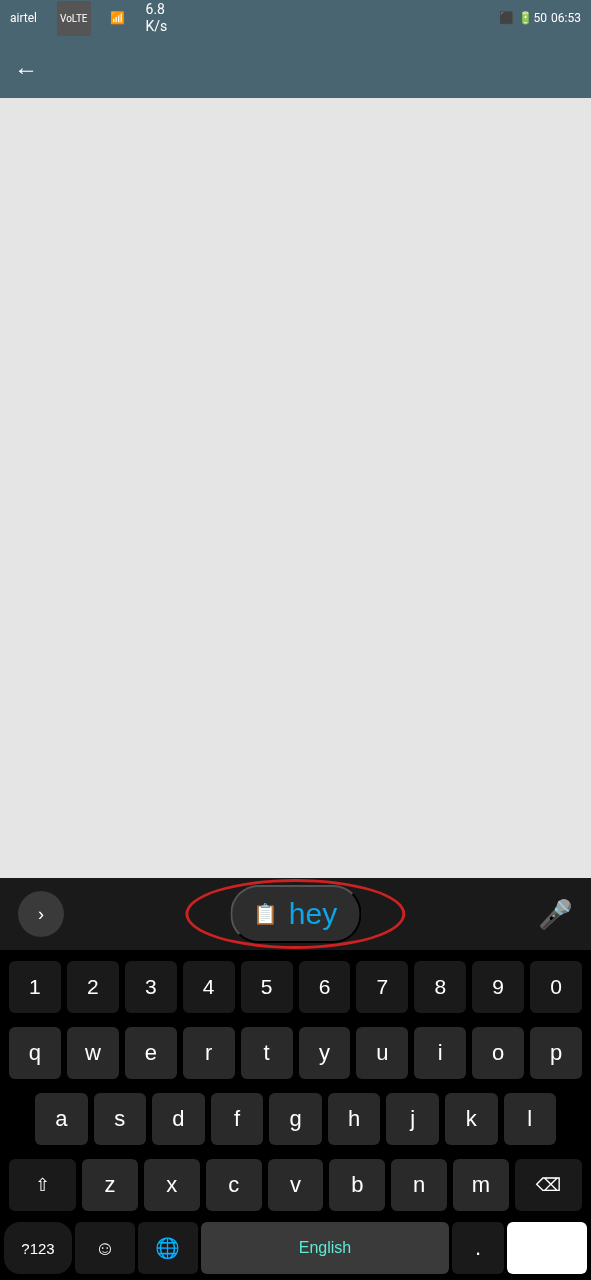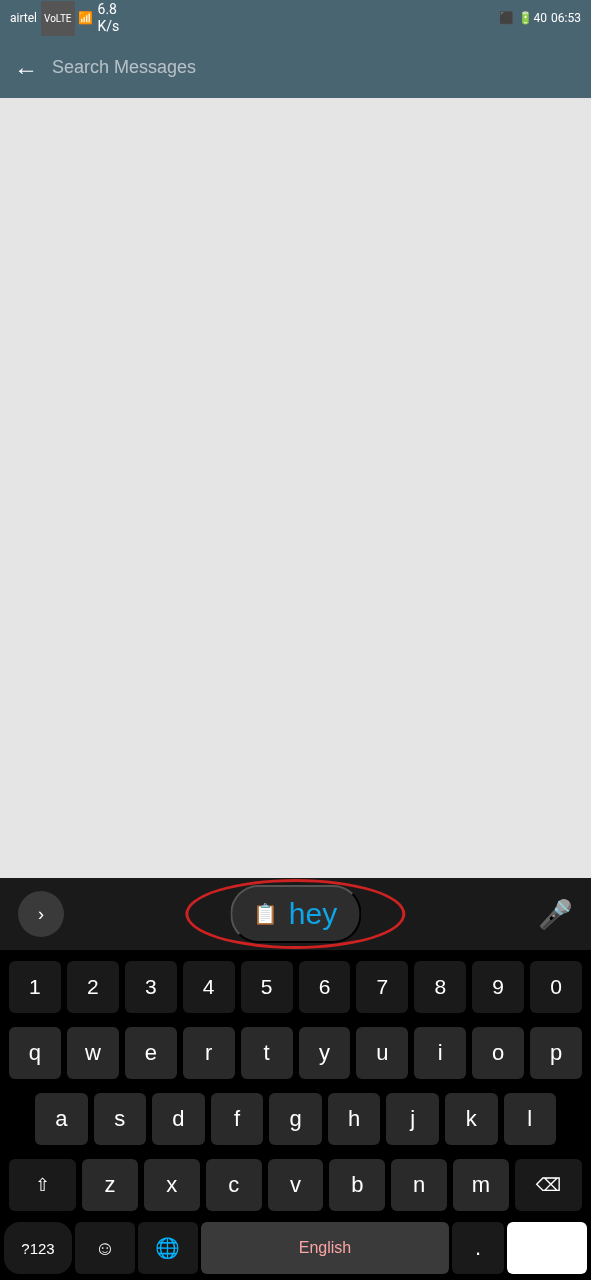--- a/index.html
+++ b/index.html
@@ -22,21 +22,21 @@
       display: flex;
       align-items: center;
       justify-content: space-between;
       padding: 0 10px;
       color: white;
       font-size: 12px;
     }
     .status-left {
       display: flex;
       align-items: center;
-      gap: 4px;
+      gap: 20px;
     }
     .status-right {
       display: flex;
       align-items: center;
       gap: 4px;
     }
 
     
     .header {
       height: 62px;
@@ -231,21 +231,21 @@
       color: white;
     }
     .space-bar {
       flex: 1;
       height: 52px;
       background: #3a3a3a;
       border-radius: 6px;
       display: flex;
       align-items: center;
       justify-content: center;
-      color: #fca5a5;
+      color: #5eead4;
       font-size: 16px;
       cursor: pointer;
       border: none;
     }
     .period-key {
       width: 52px;
       height: 52px;
       background: #1a1a1a;
       border-radius: 6px;
       display: flex;
@@ -273,28 +273,27 @@
 
 <div class="status-bar">
   <div class="status-left">
     <span>airtel</span>
     <span style="background:#555;padding:12px 3px;font-size:10px;border-radius:2px;">VoLTE</span>
     <span>📶</span>
     <span style="font-size:14px;line-height:1.2;">6.8<br>K/s</span>
   </div>
   <div class="status-right">
     <span>⬛</span>
-    <span>🔋<span>40</span></span>
+    <span>🔋<span>50</span></span>
     <span>06:53</span>
   </div>
 </div>
 
 <div class="header">
   <button class="back-btn">←</button>
-  <input class="search-input" type="text" placeholder="Search Messages" style="">
 </div>
 
 <div class="main-content"></div>
 
 <div class="keyboard-area">
 
   <div class="suggestion-bar">
     <button class="expand-btn">
       <span>›</span>
     </button>

